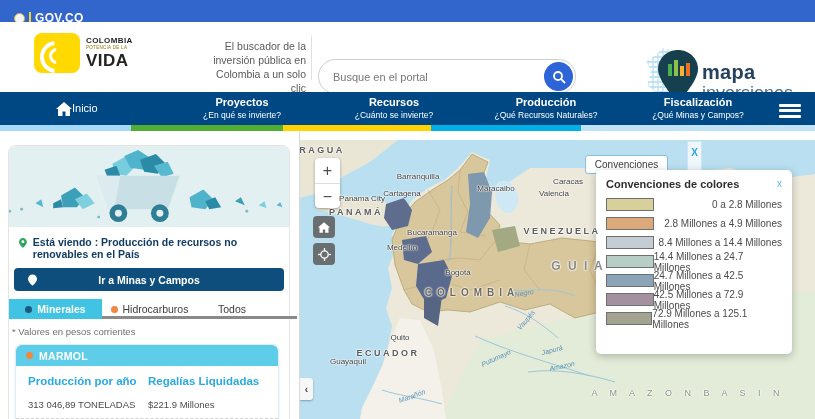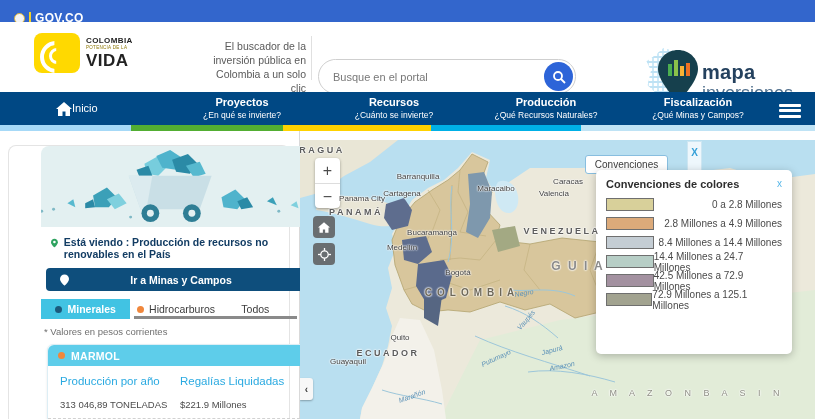--- a/index.html
+++ b/index.html
@@ -57,21 +57,21 @@
   .nav-item .t { font-size:11px; font-weight:bold; }
   .nav-item .s { font-size:8.5px; }
   .hamburger { position:absolute; right:14px; top:9px; width:22px; cursor:pointer; }
   .hamburger div { height:3px; background:#fff; margin:2.5px 0; border-radius:1px; }
   .nav-underline { position:absolute; left:0; top:125px; height:6px; display:flex; width:815px; }
 
   
   .panel { position:absolute; left:0; top:131px; width:300px; height:288px; background:#fff;
     border-right:1px solid #d9d9d9; }
   .panel-card { position:absolute; left:8px; top:14px; width:282px; height:274px;
-    border:1px solid #e4e4e4; border-bottom:0; border-radius:8px 8px 0 0;padding-left:32px; }
+    border:1px solid #e4e4e4; border-bottom:0; border-radius:8px 8px 0 0; }
   .illus { width:280px; height:81px; background:#e3f0f1; border-radius:8px 8px 0 0; overflow:hidden; }
   .status-row { display:flex; align-items:flex-start; gap:6px; padding:9px 10px 0 10px; }
   .status-text { font-size:10.5px; font-weight:bold; color:#123c63; }
   .go-btn { display:flex; align-items:center; margin:8px 5px 0 5px; width:270px; height:23px;
     background:#0e4e7c; border:0; border-radius:4px; cursor:pointer; position:relative; }
   .go-btn span { width:100%; text-align:center; color:#fff; font-size:10.5px; font-weight:bold; }
   .go-btn svg { position:absolute; left:14px; }
   .tabs { display:flex; margin-top:8px; height:20px; position:relative; }
   .tab { display:flex; align-items:center; justify-content:center; gap:5px; font-size:10.5px;
     color:#3c3c3c; cursor:pointer; }
@@ -81,21 +81,21 @@
   .tabs-underline { position:absolute; left:93px; right:-8px; bottom:0; height:3px; background:#8a8a8a; }
   .note { font-size:9.5px; color:#6f6f6f; margin:7px 0 0 3px; }
   .rcard { margin:7px 6px 0 6px; width:264px; border:1px solid #ddeef5; border-radius:6px;
     box-shadow:0 1px 3px rgba(0,0,0,.08); }
   .rcard-head { height:21px; background:#5ecdea; border-radius:6px 6px 0 0; display:flex;
     align-items:center; gap:6px; padding-left:10px; }
   .rcard-head .dot { width:7px; height:7px; border-radius:50%; background:#f0873c; }
   .rcard-title { color:#fff; font-size:10.5px; font-weight:bold; letter-spacing:.3px; }
   .rcard-body { display:flex; padding:9px 10px 8px 12px; }
   .rcol { width:50%; }
-  .rlabel { font-size:11.5px; font-weight:normal; color:#2baae1; margin-bottom:12px; }
+  .rlabel { font-size:11.5px; font-weight:bold; color:#2baae1; margin-bottom:12px; }
   .rvalue { font-size:9.5px; color:#4c4c4c; }
   .rcard-foot { border-top:1px dashed #d2d2d2; height:24px; display:flex; align-items:center;
     justify-content:space-between; padding:0 10px 0 12px; cursor:pointer; }
 
   
   .map { position:absolute; left:300px; top:140px; width:515px; height:279px; background:#b9dff0; overflow:hidden; }
   .maplbl { position:absolute; transform:translate(-50%,-50%); white-space:nowrap; pointer-events:none;
     text-shadow:0 0 2px #fff,0 0 2px #fff,0 0 2px #fff; }
   .city { font-size:8px; color:#3f3f3f; }
   .country { font-size:9px; color:#5c5c5c; letter-spacing:2.5px; font-weight:bold;text-align:center; }
@@ -378,20 +378,24 @@
       </div>
     <div class="lrow">
       <span class="lsw" style="background: rgb(196, 205, 212);"></span>
       <span class="llab">8.4 Millones a 14.4 Millones</span>
       </div>
     <div class="lrow">
       <span class="lsw" style="background: rgb(183, 206, 198);"></span>
       <span class="llab">14.4 Millones a 24.7 Millones</span>
       </div>
     <div class="lrow">
+      <span class="lsw" style="background: rgb(139, 164, 184);"></span>
+      <span class="llab">24.7 Millones a 42.5 Millones</span>
+      </div>
+    <div class="lrow">
       <span class="lsw" style="background: rgb(163, 145, 160);"></span>
       <span class="llab">42.5 Millones a 72.9 Millones</span>
       </div>
     <div class="lrow">
       <span class="lsw" style="background: rgb(162, 163, 144);"></span>
       <span class="llab">72.9 Millones a 125.1 Millones</span>
       </div>
   </div>
 
   <button class="collapse-tab">‹</button>

